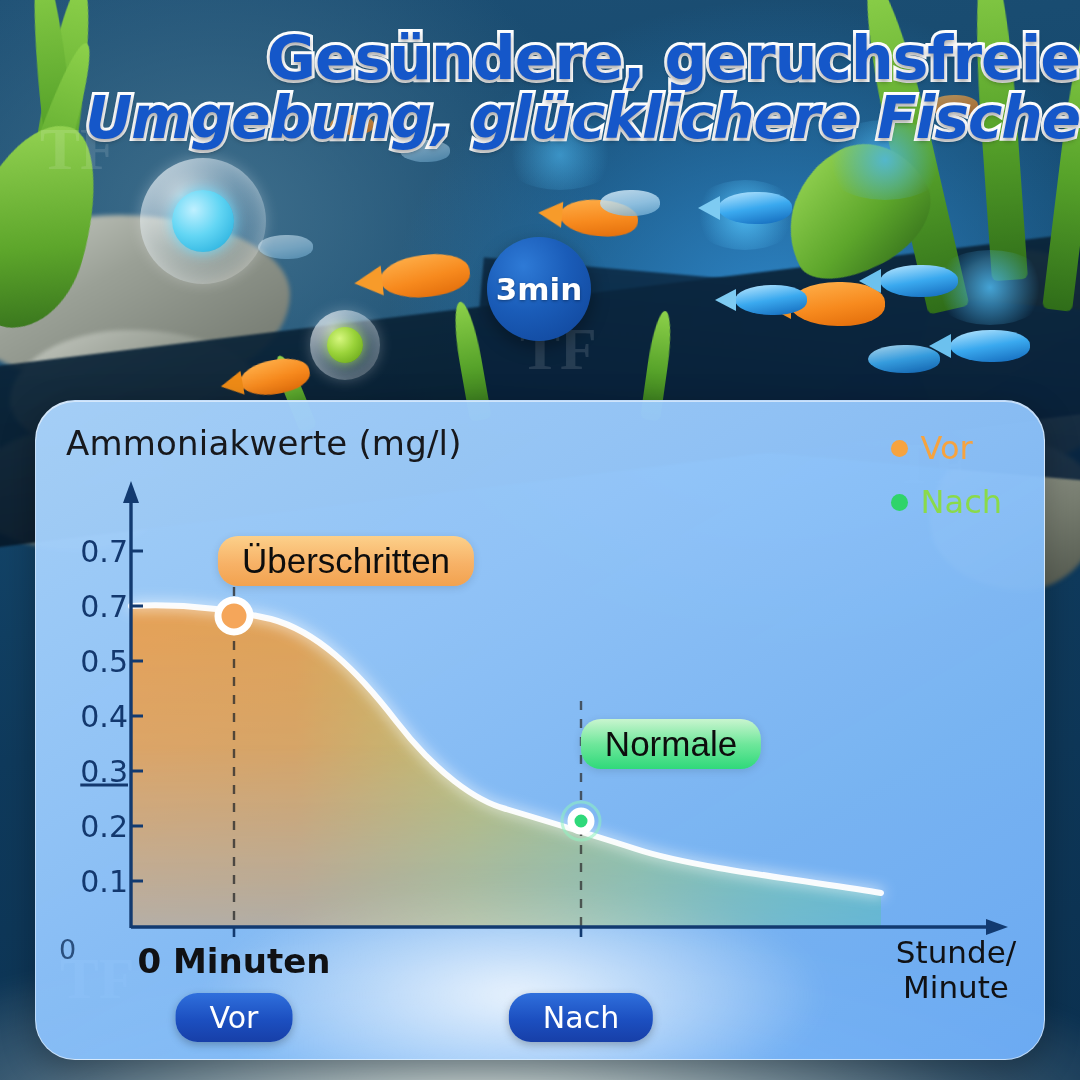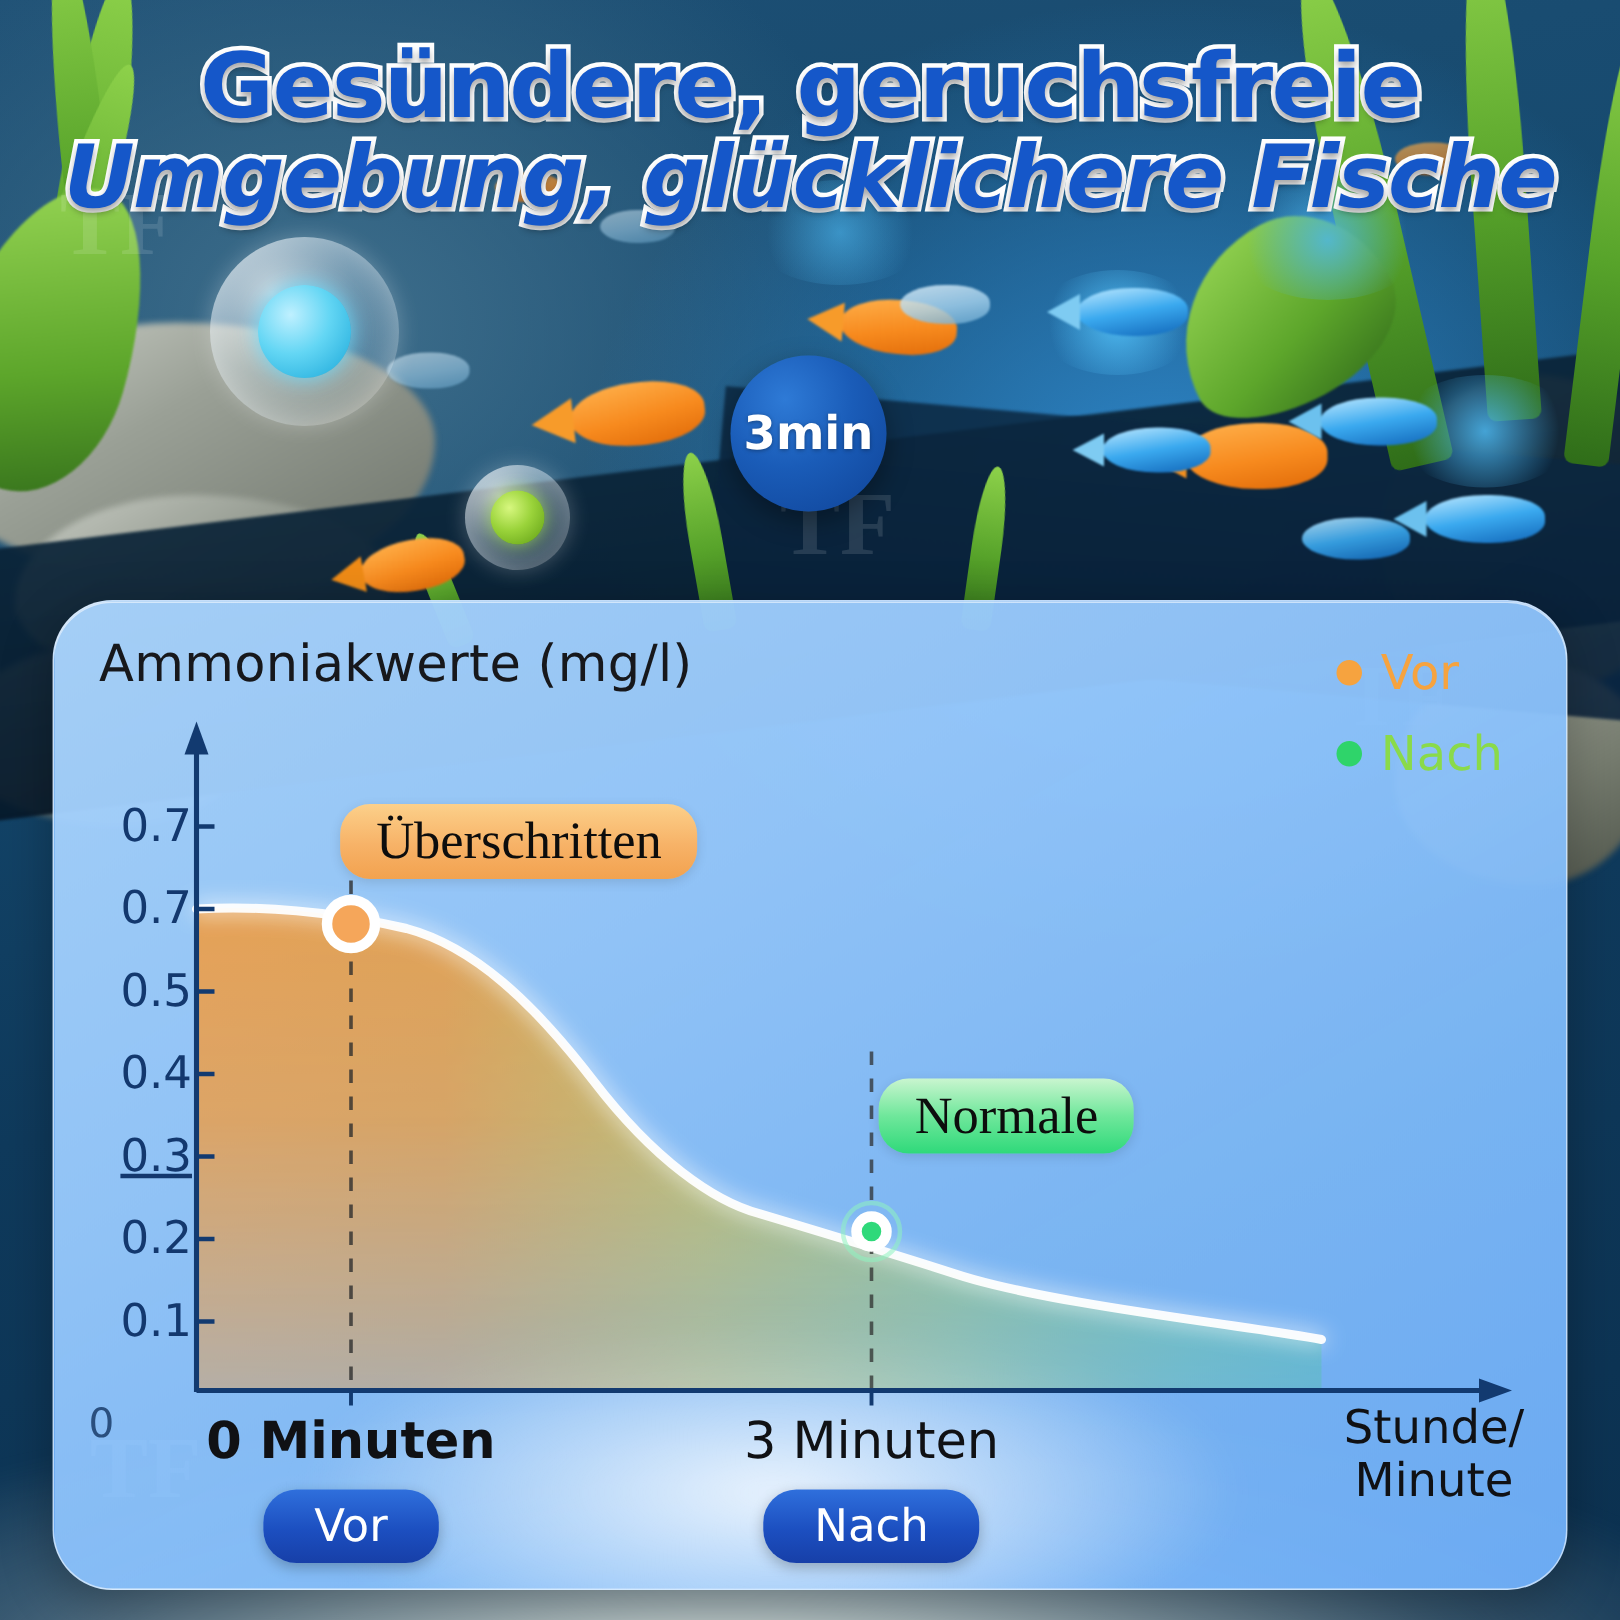--- a/index.html
+++ b/index.html
@@ -70,21 +70,21 @@
   .microbe .core{ position:absolute; left:50%; top:50%; transform:translate(-50%,-50%); border-radius:50%; }
   .microbe .core.cyan{ background:radial-gradient(circle at 35% 32%, #bff0ff 0%, #63d6f4 45%, #18a6d8 100%);
                         box-shadow:0 0 14px rgba(100,220,255,.9); }
   .microbe .core.green{ background:radial-gradient(circle at 35% 32%, #d7f77f 0%, #9ad33a 45%, #5d9c12 100%);
                         box-shadow:0 0 12px rgba(160,220,80,.8); }
   .watermark{ position:absolute; font-family:"Liberation Serif", serif; color:rgba(255,255,255,.12);
               font-weight:700; pointer-events:none; user-select:none; }
 
   
   #headline{
-    position:absolute; left:0; right:0; top:28px; text-align:center;
+    position:absolute; left:0; right:0; top:28px; text-align:right;
     z-index:20; line-height:1.02;
   }
   #headline .ln{
     display:block;
     font-family:"DejaVu Sans", sans-serif;
     font-weight:700; font-size:60px; letter-spacing:-1px;
     color:#1557c9;
     -webkit-text-stroke:6px #ffffff;
     paint-order:stroke fill;
     text-shadow:0 3px 5px rgba(0,0,0,.35);
@@ -168,21 +168,21 @@
     background:linear-gradient(180deg,#2f6fdc 0%, #1c4fc0 55%, #173fa8 100%);
     color:#fff; font-size:30px; font-family:"DejaVu Sans", sans-serif;
     box-shadow:0 3px 9px rgba(0,0,0,.25);
   }
 
   
   .callout{
     position:absolute; transform:translateX(-50%);
     padding:5px 24px; border-radius:20px;
     font-size:35px; color:#0d0d0d; white-space:nowrap;
-    font-family:Liberation Serif, serif;
+    font-family:Liberation Sans, sans-serif;
   }
   .callout.hi{
     background:linear-gradient(180deg,#fcd08a 0%, #f7b267 55%, #f2a24f 100%);
     box-shadow:0 2px 8px rgba(0,0,0,.12);
   }
   .callout.ok{
     background:linear-gradient(180deg,#c9f5cf 0%, #6fe79b 50%, #2fd97a 100%);
     box-shadow:0 2px 8px rgba(0,0,0,.12);
   }
 </style>
@@ -375,21 +375,20 @@
     <span class="ytick" style="top:205px;">0.7</span>
     <span class="ytick" style="top:260px;">0.5</span>
     <span class="ytick" style="top:315px;">0.4</span>
     <span class="ytick" style="top:370px;text-decoration:underline;">0.3</span>
     <span class="ytick" style="top:425px;">0.2</span>
     <span class="ytick" style="top:480px;">0.1</span>
   </div>
   <span class="zero">0</span>
 
   <span class="xtick" style="left:198px; top:540px;font-weight:bold;">0 Minuten</span>
-  <span class="xtick" style="left:545px; top:540px;">3 Minuten</span>
 
   <div class="axis-name" style="left:840px; top:534px; width:160px;">
     <span>Stunde/</span><br>
     <span>Minute</span>
   </div>
 
   <span class="xpill" style="left:198px; top:592px;">Vor</span>
   <span class="xpill" style="left:545px; top:592px;">Nach</span>
 
   <span class="callout hi" style="left:310px; top:135px;">Überschritten</span>

